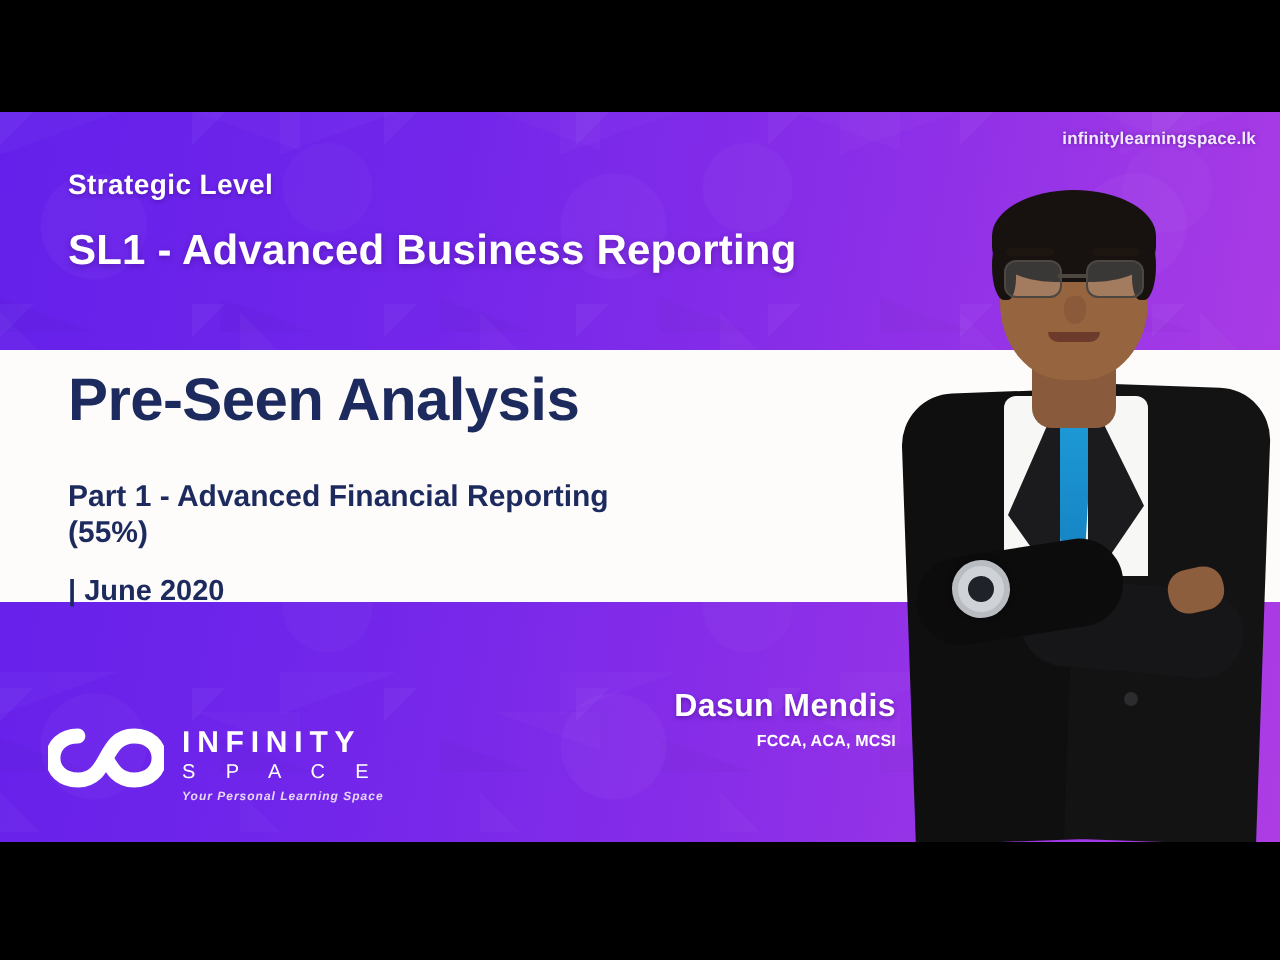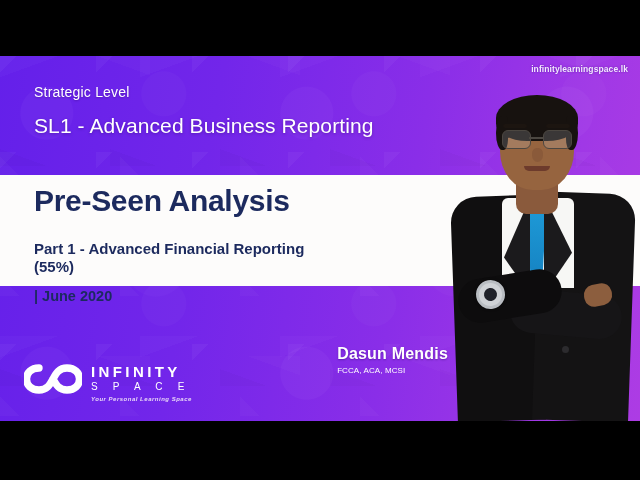--- a/index.html
+++ b/index.html
@@ -85,42 +85,42 @@
 
   
   #header-block {
     position: absolute;
     left: 34px;
     top: 28px;
     z-index: 25;
   }
   #level-label {
     font-size: 14px;
-    font-weight: normal;
+    font-weight: bold;
     color: #ffffff;
     letter-spacing: .2px;
     margin-bottom: 14px;
     text-shadow: 0 1px 2px rgba(40,0,90,.35);
   }
   #course-title {
     font-size: 21px;
-    font-weight: normal;
+    font-weight: bold;
     color: #ffffff;
     letter-spacing: .1px;
     white-space: nowrap;
     text-shadow: 0 1px 3px rgba(40,0,90,.35);
   }
 
   
   #white-band {
     position: absolute;
     left: 0;
     top: 119px;
     width: 640px;
-    height: 111px;
+    height: 126px;
     background: #fdfcfb;
     z-index: 20;
   }
   #white-band-inner {
     position: absolute;
     left: 34px;
     top: 10px;
   }
   #main-title {
     font-size: 30px;
@@ -280,34 +280,34 @@
   }
   #brand-tagline {
     font-size: 6px; font-style: italic; font-weight: bold;
     color: #e8d6f7; letter-spacing: .5px; margin-top: 4px;
   }
 
   #presenter-info {
     position: absolute;
     right: 192px;
     top: 289px;
-    text-align: left;
+    text-align: right;
     z-index: 30;
   }
   #presenter-name {
     font-size: 16px; font-weight: bold; color: #ffffff;
     letter-spacing: .2px;
     text-shadow: 0 1px 2px rgba(40,0,90,.4);
   }
   #presenter-cred-1 {
     font-size: 8px; font-weight: bold; color: #ffffff;
     margin-top: 5px; letter-spacing: .1px;
   }
   #presenter-cred-2 {
-    font-size: 8px; font-weight: normal; color: #ffffff;
+    font-size: 8px; font-weight: bold; color: #ffffff;
     margin-top: 3px; letter-spacing: .1px;
   }
 </style>
 </head>
 <body>
 
 <div id="slide-frame">
 
   <div class="letterbox top"></div>
 

